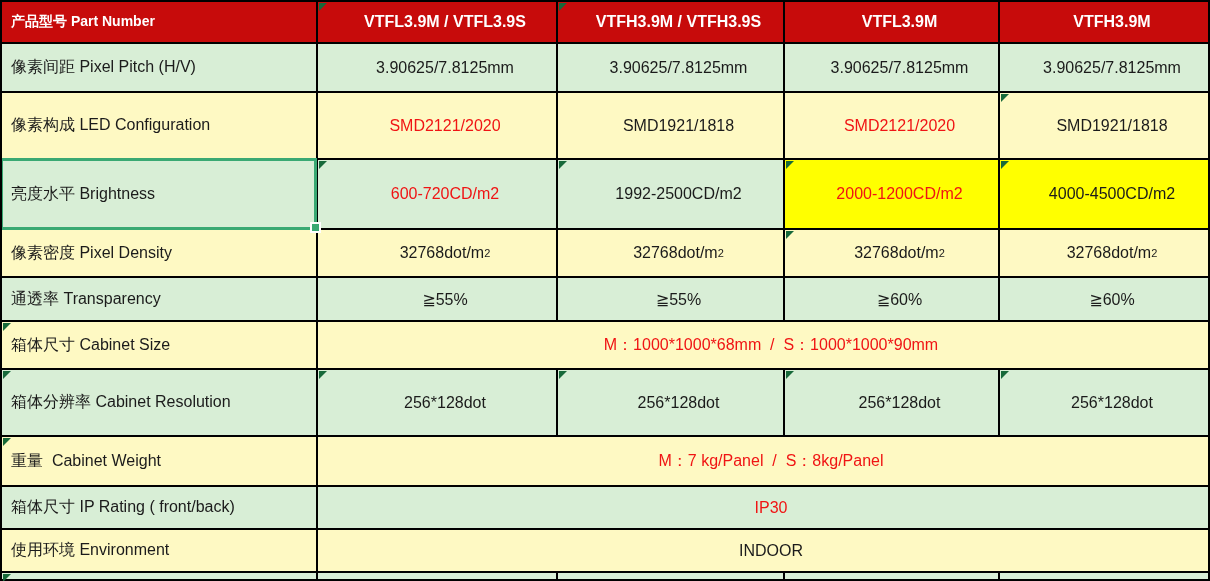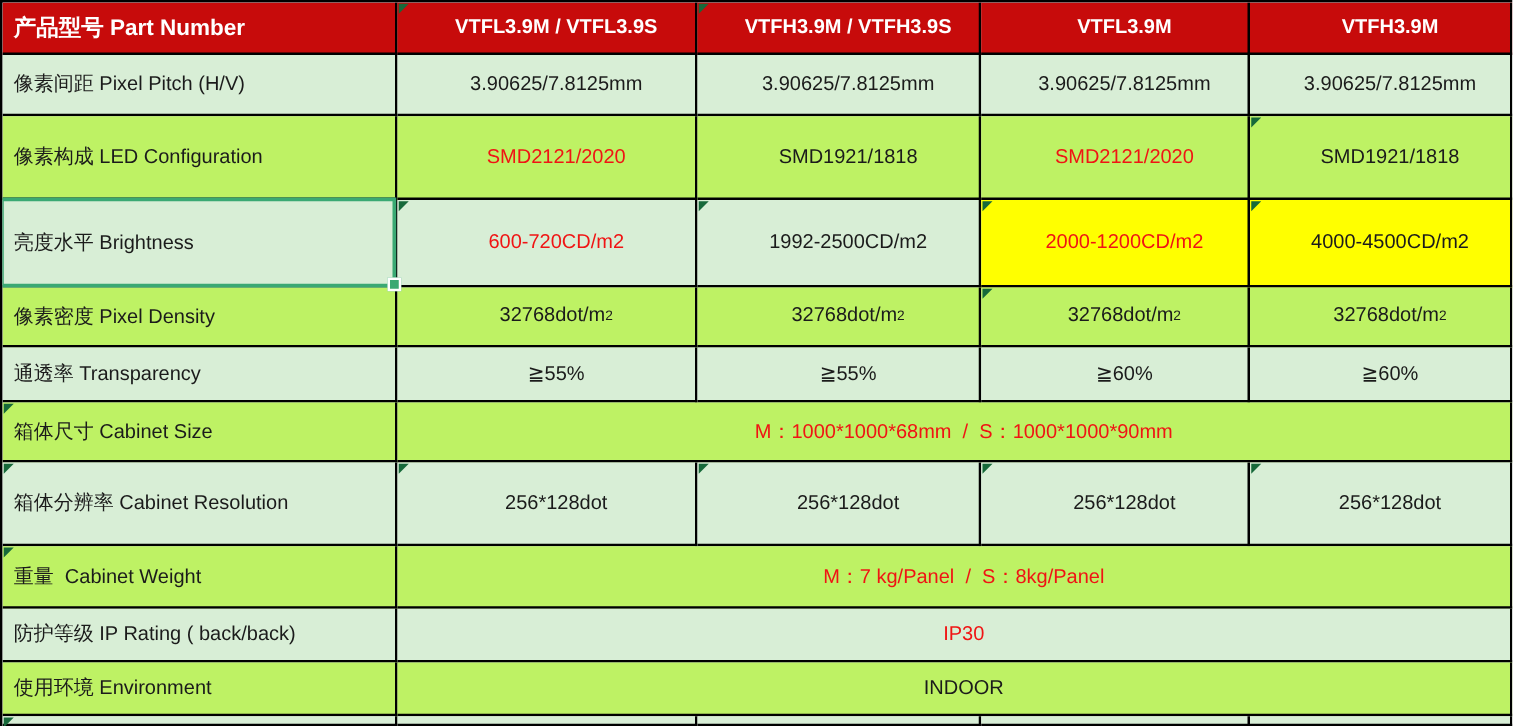--- a/index.html
+++ b/index.html
@@ -29,27 +29,27 @@
     justify-content:center;
     overflow:visible;
     font-size:16px;
     color:#1b1b1b;
     padding-left:16px;
   }
   .label{justify-content:flex-start;padding-left:9px;}
   .label span{white-space:pre;}
   .val span{white-space:pre;}
   .bg-red{background:#c70b0b;}
-  .bg-green{background:#bef264;}
+  .bg-green{background:#fef9c3;}
   .bg-light{background:#d8eed6;align-items:center;}
   .bg-yellow{background:#ffff00;}
   .t-white{color:#ffffff;}
   .t-red{color:#f01414;}
   .t-bold{font-weight:bold;}
-  .hdr{font-size:18px;}
+  .hdr{font-size:14px;}
   .span4{grid-column:span 4;}
   sup{font-size:11px;line-height:0;}
   
   .flag{
     position:absolute;top:1px;left:1px;width:0;height:0;
     border-top:8px solid #17693a;border-right:8px solid transparent;
     pointer-events:none;
   }
   
   .sel{
@@ -210,21 +210,21 @@
 
     <div class="c label bg-green">
       <i class="flag"></i>
       <span>重量  Cabinet Weight</span>
     </div>
     <div class="c val bg-green t-red span4">
       <span>M：7 kg/Panel  /  S：8kg/Panel</span>
     </div>
 
     <div class="c label bg-light">
-      <span>防护等级 IP Rating ( back/back)</span>
+      <span>箱体尺寸 IP Rating ( front/back)</span>
     </div>
     <div class="c val bg-light t-red span4">
       <span>IP30</span>
     </div>
 
     <div class="c label bg-green">
       <span>使用环境 Environment</span>
     </div>
     <div class="c val bg-green span4">
       <span>INDOOR</span>

